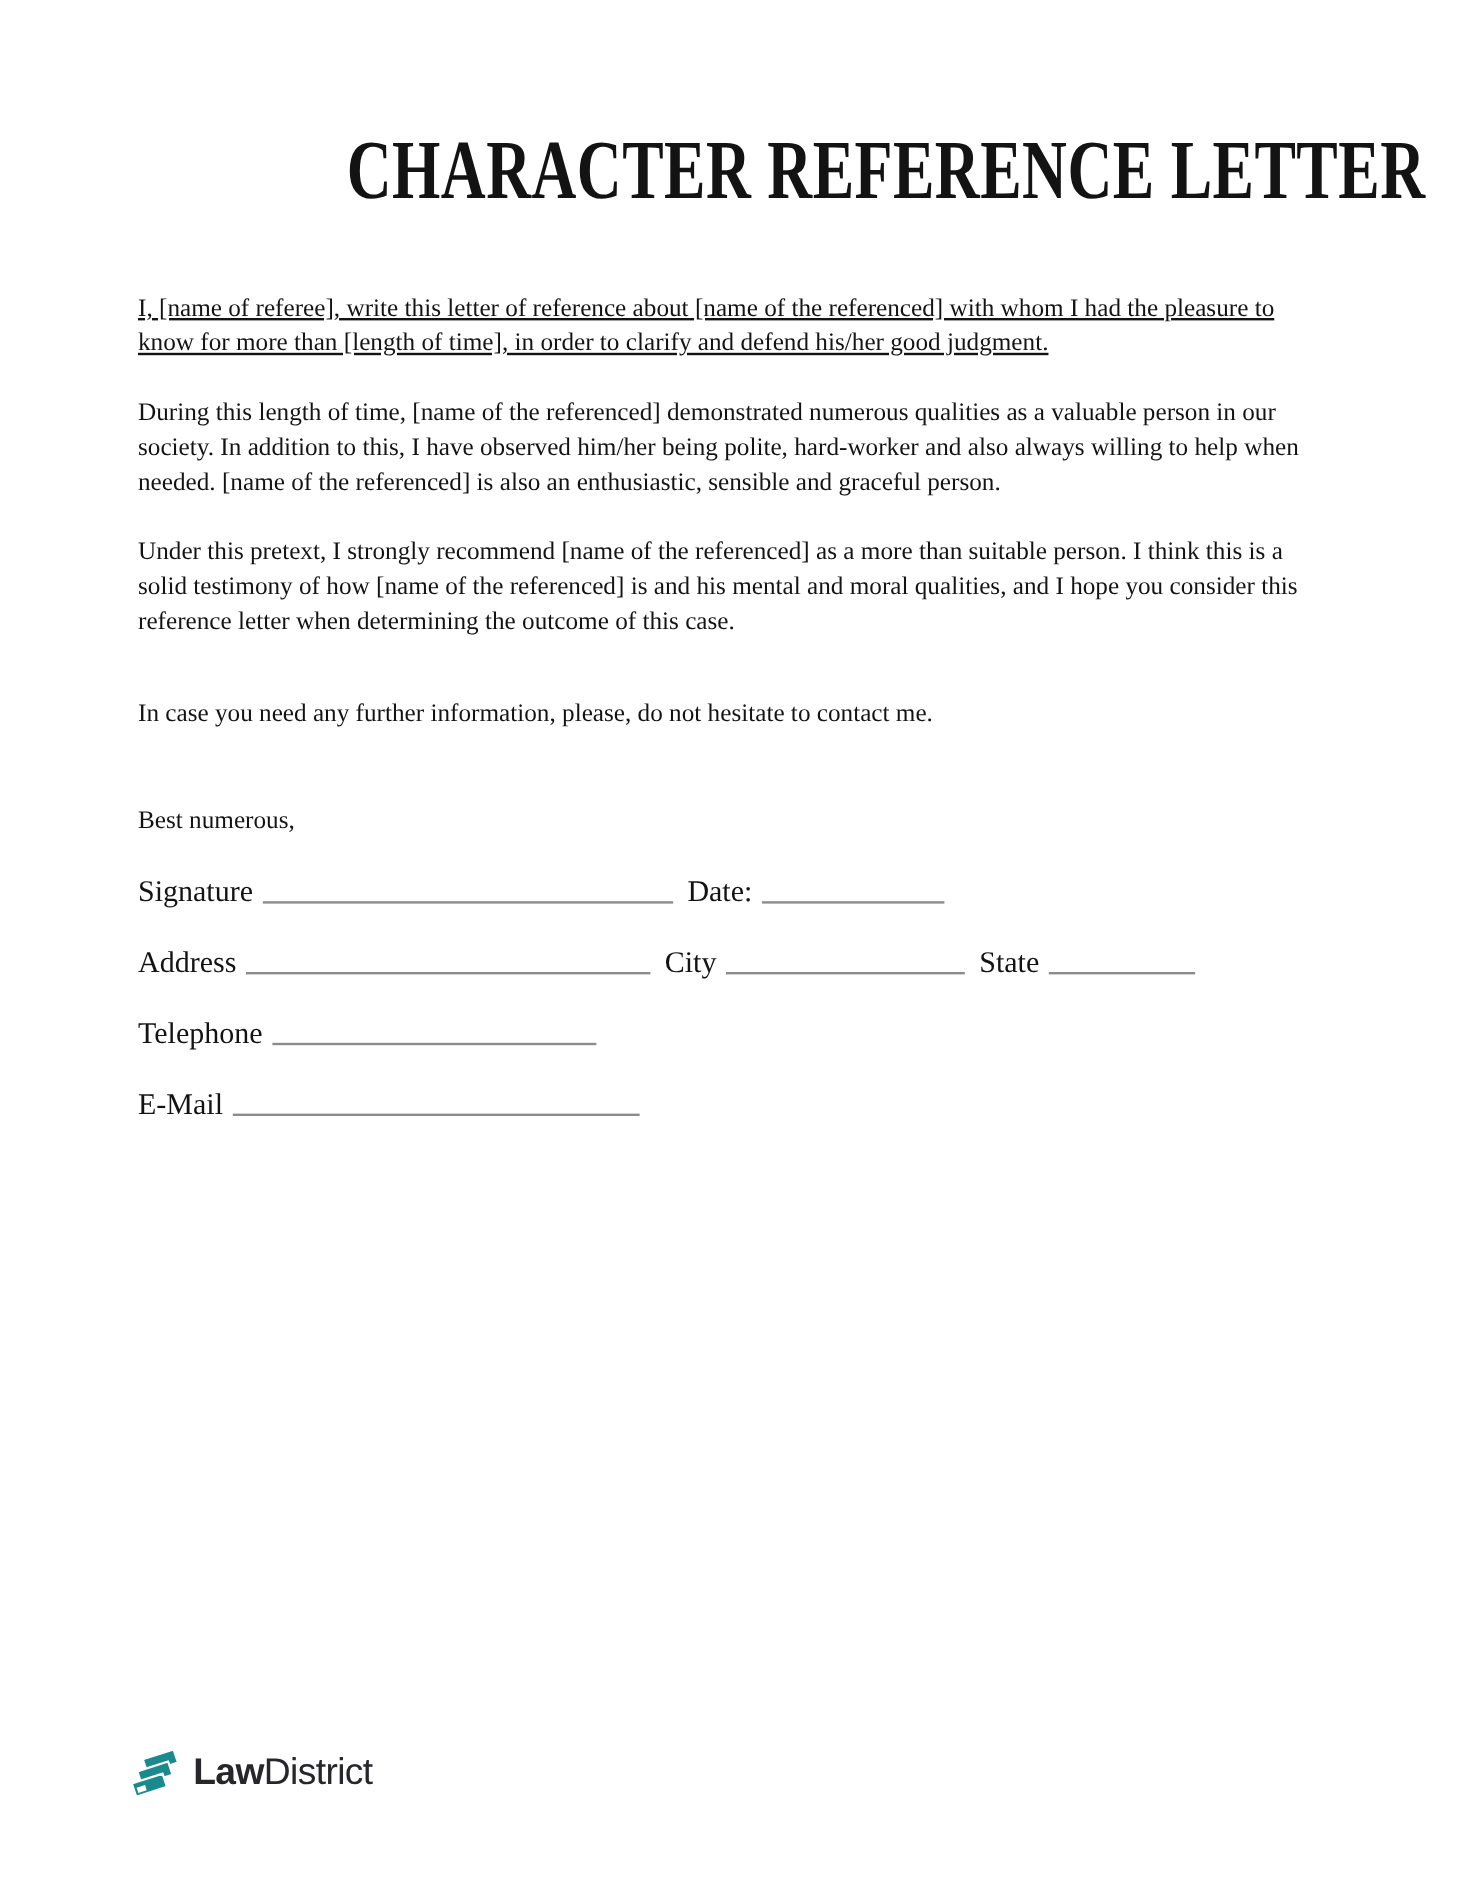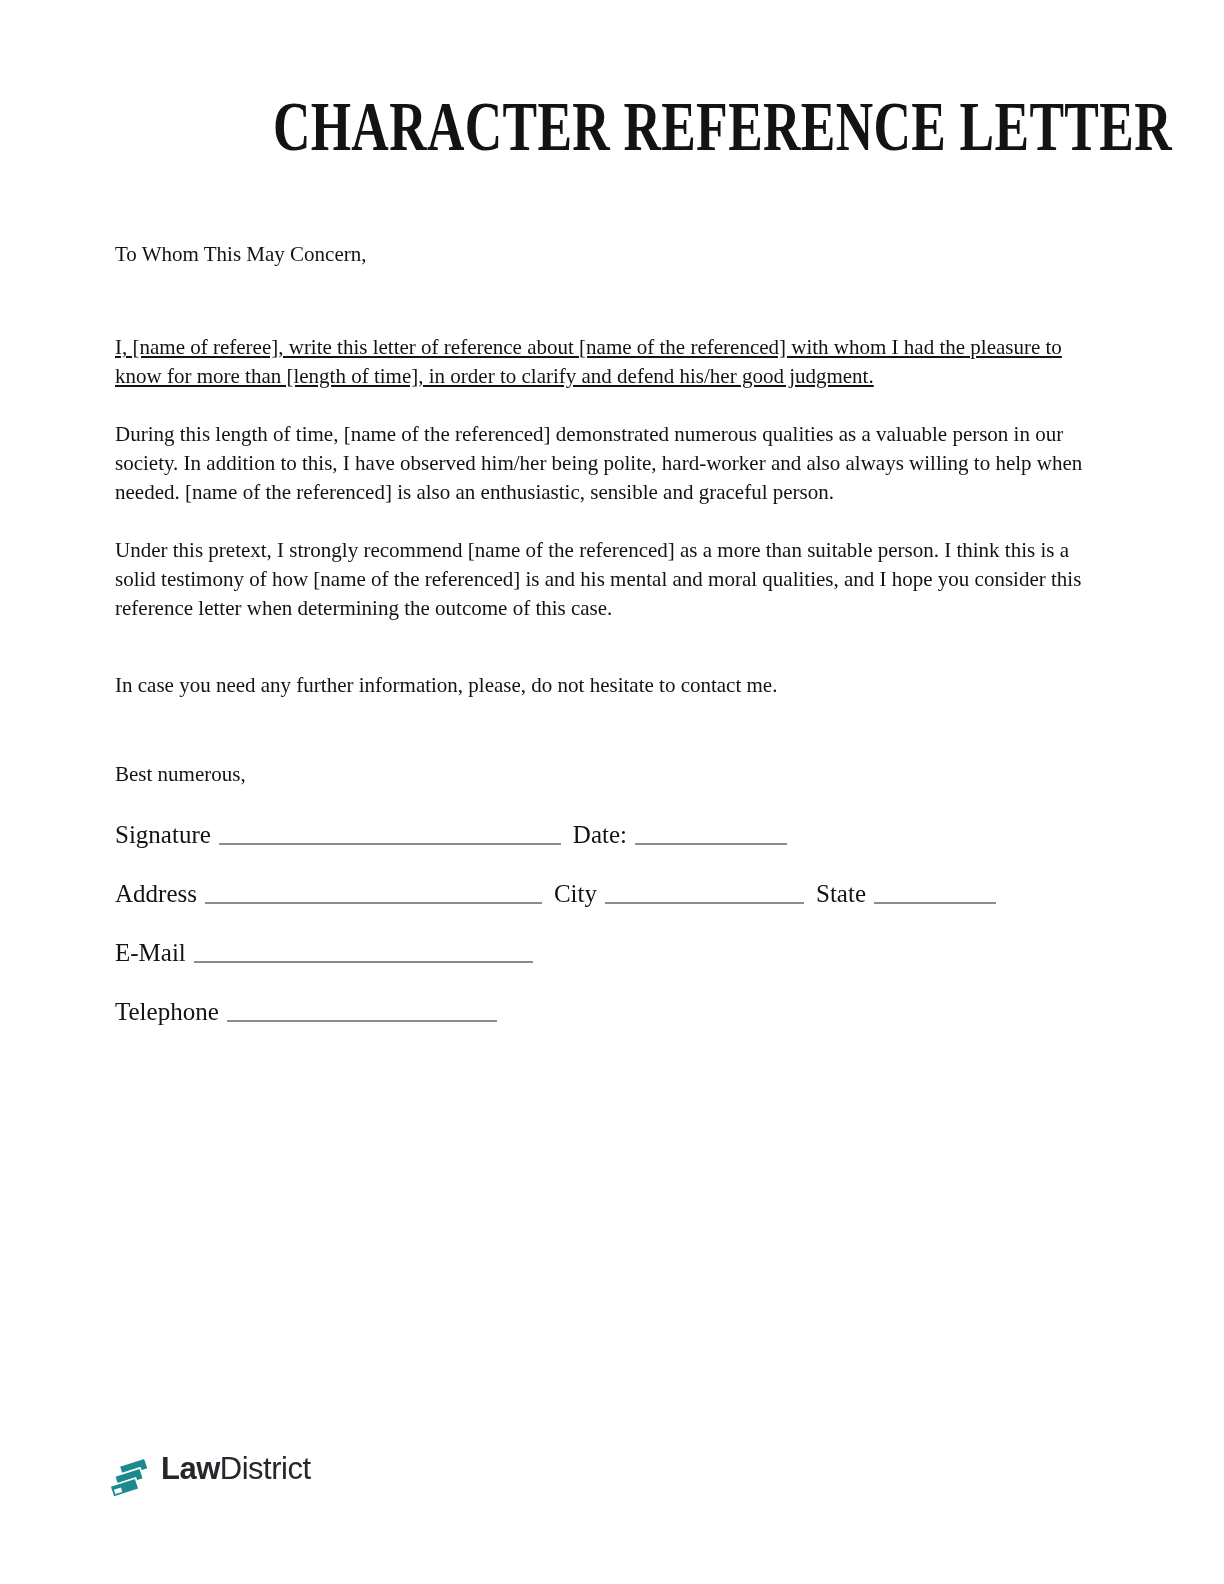--- a/index.html
+++ b/index.html
@@ -12,21 +12,21 @@
   *{box-sizing:border-box;}
   html,body{margin:0;padding:0;background:#ffffff;}
   .page{
     width:1224px;height:1584px;position:relative;
     background:var(--page-background);
     color:var(--text);
     font-family:"Liberation Serif", serif;
     overflow:hidden;
   }
   .content{padding:0 136px 0 115px;}
-  h1.title{margin:0;padding-top:92px;text-align:center;line-height:70px;height:162px;}
+  h1.title{margin:16px;padding-top:92px;text-align:center;line-height:70px;height:162px;}
   .title-inner{
     display:inline-block;font-size:70px;font-weight:bold;white-space:nowrap;
     transform:scaleX(0.74);transform-origin:50% 50%;letter-spacing:0.5px;
   }
   .salutation{margin-top:78px;font-size:21px;line-height:29px;}
   .para{margin:0;font-size:21px;line-height:29px;}
   .p-first{margin-top:64px;text-decoration:underline;}
   .para + .para{margin-top:29px;}
   .contact{margin-top:48px;font-size:21px;line-height:29px;}
   .closing{margin-top:60px;font-size:21px;line-height:29px;}
@@ -41,66 +41,65 @@
   .u-signature{width:342px}
   .u-date{width:152px;margin-right:0}
   .u-printname{width:344px;margin-right:0}
   .u-address{width:337px}
   .u-city{width:199px}
   .u-state{width:122px;margin-right:0}
   .u-telephone{width:270px;margin-right:0}
   .u-email{width:339px;margin-right:0}
   .footer-logo{
     position:absolute;left:108px;top:1453px;
-    display:flex;gap:9px;cursor:pointer;
+    display:flex;align-items:center;gap:9px;cursor:pointer;
   }
   .logo-icon{width:44px;height:50px;flex:0 0 auto;}
   .logo-text{
     font-family:"Liberation Sans", sans-serif;
     font-size:31px;color:var(--brand-text);letter-spacing:-0.5px;
     line-height:1;padding-bottom:4px;
   }
   .logo-text .bold{font-weight:700;}
   .logo-text .regular{font-weight:400;}
 </style>
 </head>
 <body>
 
 <div class="page">
   <div class="content">
 
     <h1 class="title">
       <span class="title-inner">CHARACTER REFERENCE LETTER</span>
     </h1>
 
-    <div class="salutation">To Whom This May Concern,</div>
 
     <p class="para p-first">I, [name of referee], write this letter of reference about [name of the referenced] with whom I had the pleasure to know for more than [length of time], in order to clarify and defend his/her good judgment.</p>
     <p class="para">During this length of time, [name of the referenced] demonstrated numerous qualities as a valuable person in our society. In addition to this, I have observed him/her being polite, hard-worker and also always willing to help when needed. [name of the referenced] is also an enthusiastic, sensible and graceful person.</p>
     <p class="para">Under this pretext, I strongly recommend [name of the referenced] as a more than suitable person. I think this is a solid testimony of how [name of the referenced] is and his mental and moral qualities, and I hope you consider this reference letter when determining the outcome of this case.</p>
 
     <div class="contact">In case you need any further information, please, do not hesitate to contact me.</div>
 
     <div class="closing">Best numerous,</div>
 
     <div class="field-row row-signature">
       <span>Signature</span><span class="blank u-signature"></span><span>Date:</span><span class="blank u-date"></span>
     </div>
 
 
     <div class="field-row">
       <span>Address</span><span class="blank u-address"></span><span>City</span><span class="blank u-city"></span><span>State</span><span class="blank u-state"></span>
     </div>
 
     <div class="field-row">
-      <span>E-Mail</span><span class="blank u-email"></span>
+      <span>Telephone</span><span class="blank u-telephone"></span>
     </div>
 
     <div class="field-row">
-      <span>Telephone</span><span class="blank u-telephone"></span>
+      <span>E-Mail</span><span class="blank u-email"></span>
     </div>
 
   </div>
 
   <div class="footer-logo">
     <svg class="logo-icon" viewBox="0 0 48 52" aria-hidden="true">
       <g stroke="#ffffff" stroke-width="2" fill="#1b8a8f" stroke-linejoin="round">
         <path d="M12 13 L40 4 L44 16 L16 25 Z"></path>
         <path d="M7 24 L35 15 L39 27 L11 36 Z"></path>
         <path d="M2 35 L30 26 L34 38 L6 47 Z"></path>

